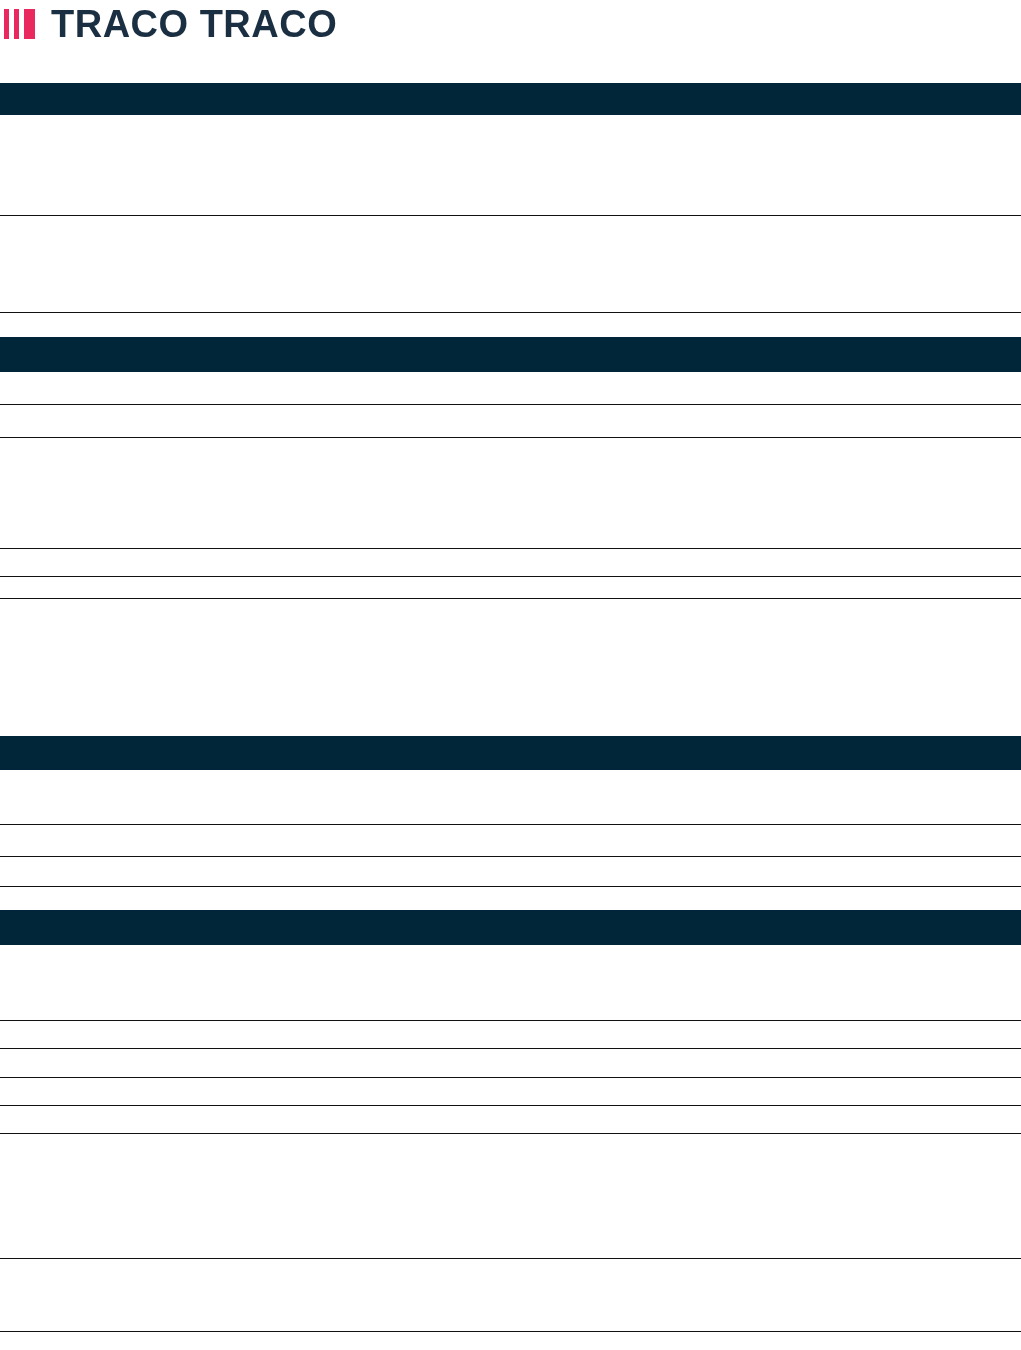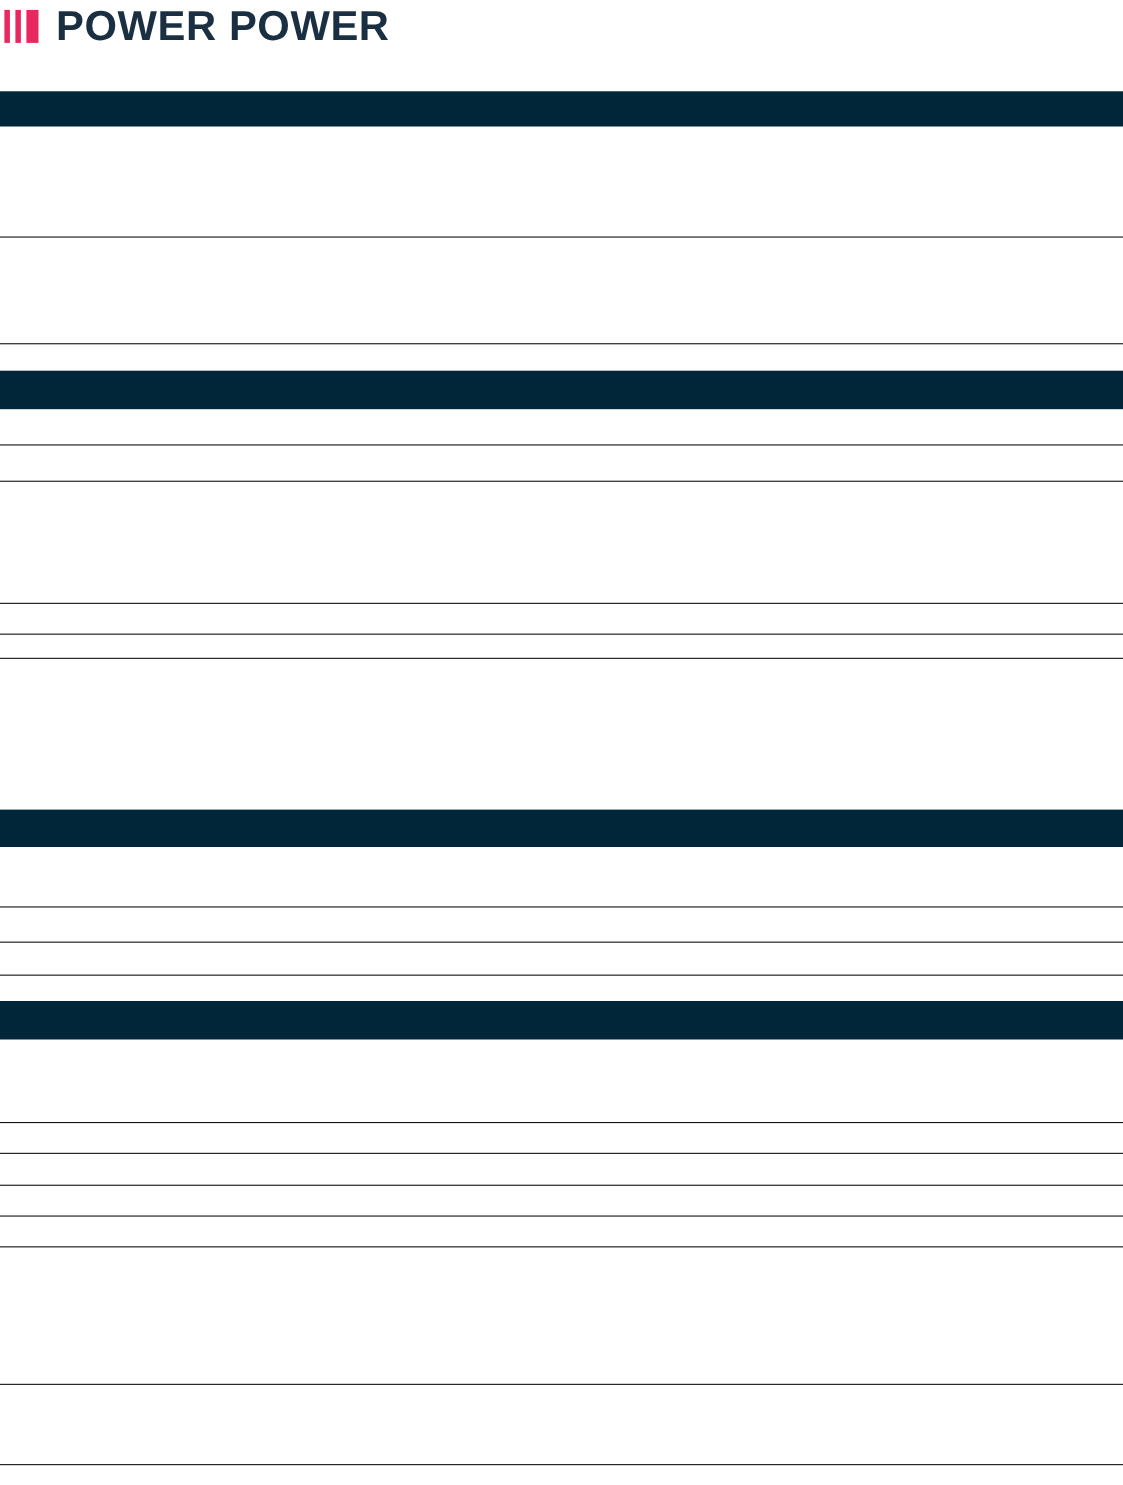--- a/index.html
+++ b/index.html
@@ -108,21 +108,21 @@
 <div class="page">
 
   <div class="logo">
     <div class="logo-mark">
       <div class="logo-bar narrow"></div>
       <div class="logo-gap"></div>
       <div class="logo-bar narrow"></div>
       <div class="logo-gap"></div>
       <div class="logo-bar"></div>
     </div>
-    <div class="logo-word">POWER POWER</div>
+    <div class="logo-word">TRACO TRACO</div>
   </div>
 
   <div id="sections-root">
       <div class="bar" style="top: 83px; height: 32px; background: rgb(2, 38, 57);">
         <span class="bar-label"></span>
       </div>
       <div class="row" style="top: 115px; height: 100px;">
         <div class="cell-label"></div>
         <div class="cell-value"></div>
       </div>

